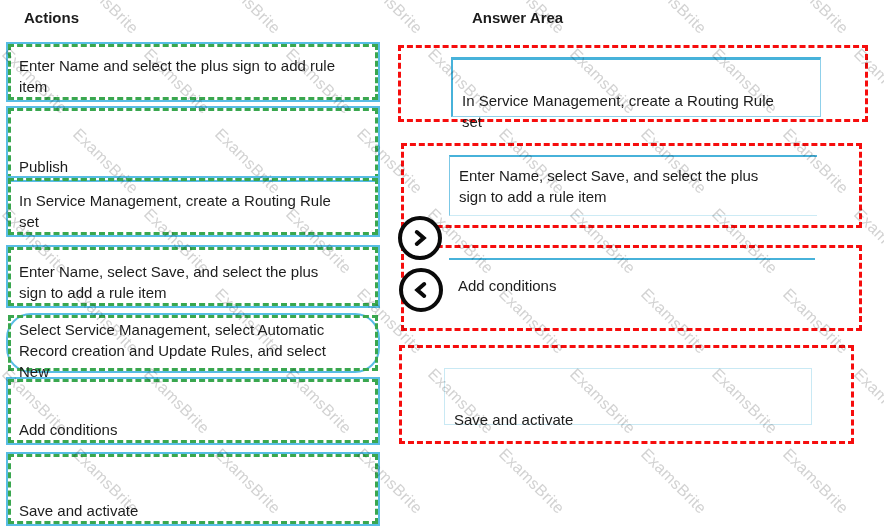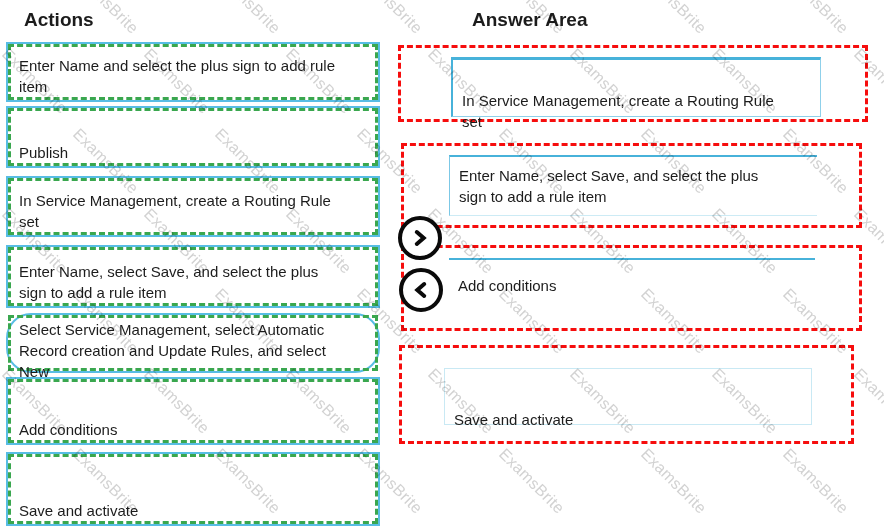--- a/index.html
+++ b/index.html
@@ -1,36 +1,36 @@
 <!DOCTYPE html>
 <html style="--action-border-solid: #58bde4; --action-border-dashed: #3aa74f; --slot-border: #f60d0d; --dropped-border: #47b2da; --dropped-border-faint: #c9e9f4; --watermark: #d2d2d2;"><head>
 <meta charset="utf-8">
 <style>
   html,body { margin:0; padding:0; background:#ffffff; }
   .stage {
     position:relative; width:884px; height:528px; overflow:hidden;
     background:#fff; font-family:"Liberation Sans", sans-serif; color:#1c1c1c;
   }
-  .hdr { position:absolute; font-weight:bold; font-size:19px; z-index:1; }
+  .hdr { position:absolute; font-weight:bold; font-size:15px; z-index:1; }
   #hdr-actions { left:24px; top:9px; }
   #hdr-answer  { left:472px; top:9px; }
 
   
   .action-box {
     position:absolute; left:6px; width:374px; box-sizing:border-box;
     border:2px solid var(--action-border-solid); background:transparent; z-index:1;
   }
   .action-inner {
     width:100%; height:100%; box-sizing:border-box;
     border:3px dashed var(--action-border-dashed);
     display:flex; align-items:flex-end; padding-left:8px;
     font-size:15px; line-height:21px; overflow:visible;
   }
   #ab1 { top:42px;  height:60px; }
-  #ab2 { top:106px; height:62px; }
+  #ab2 { top:106px; height:76px; }
   #ab3 { top:176px; height:61px; }
   #ab4 { top:245px; height:63px; }
   #ab5 { top:313px; height:60px;border-radius:25px; }
   #ab5 .action-inner { align-items:flex-start; padding-top:1px; }
   #ab6 { top:377px; height:68px; }
   #ab7 { top:452px; height:74px; }
   .t318 { max-width:318px; } .t332 { max-width:332px;margin-top:46px; }
   .t326 { max-width:326px; } .t340 { max-width:340px; }
 
   

